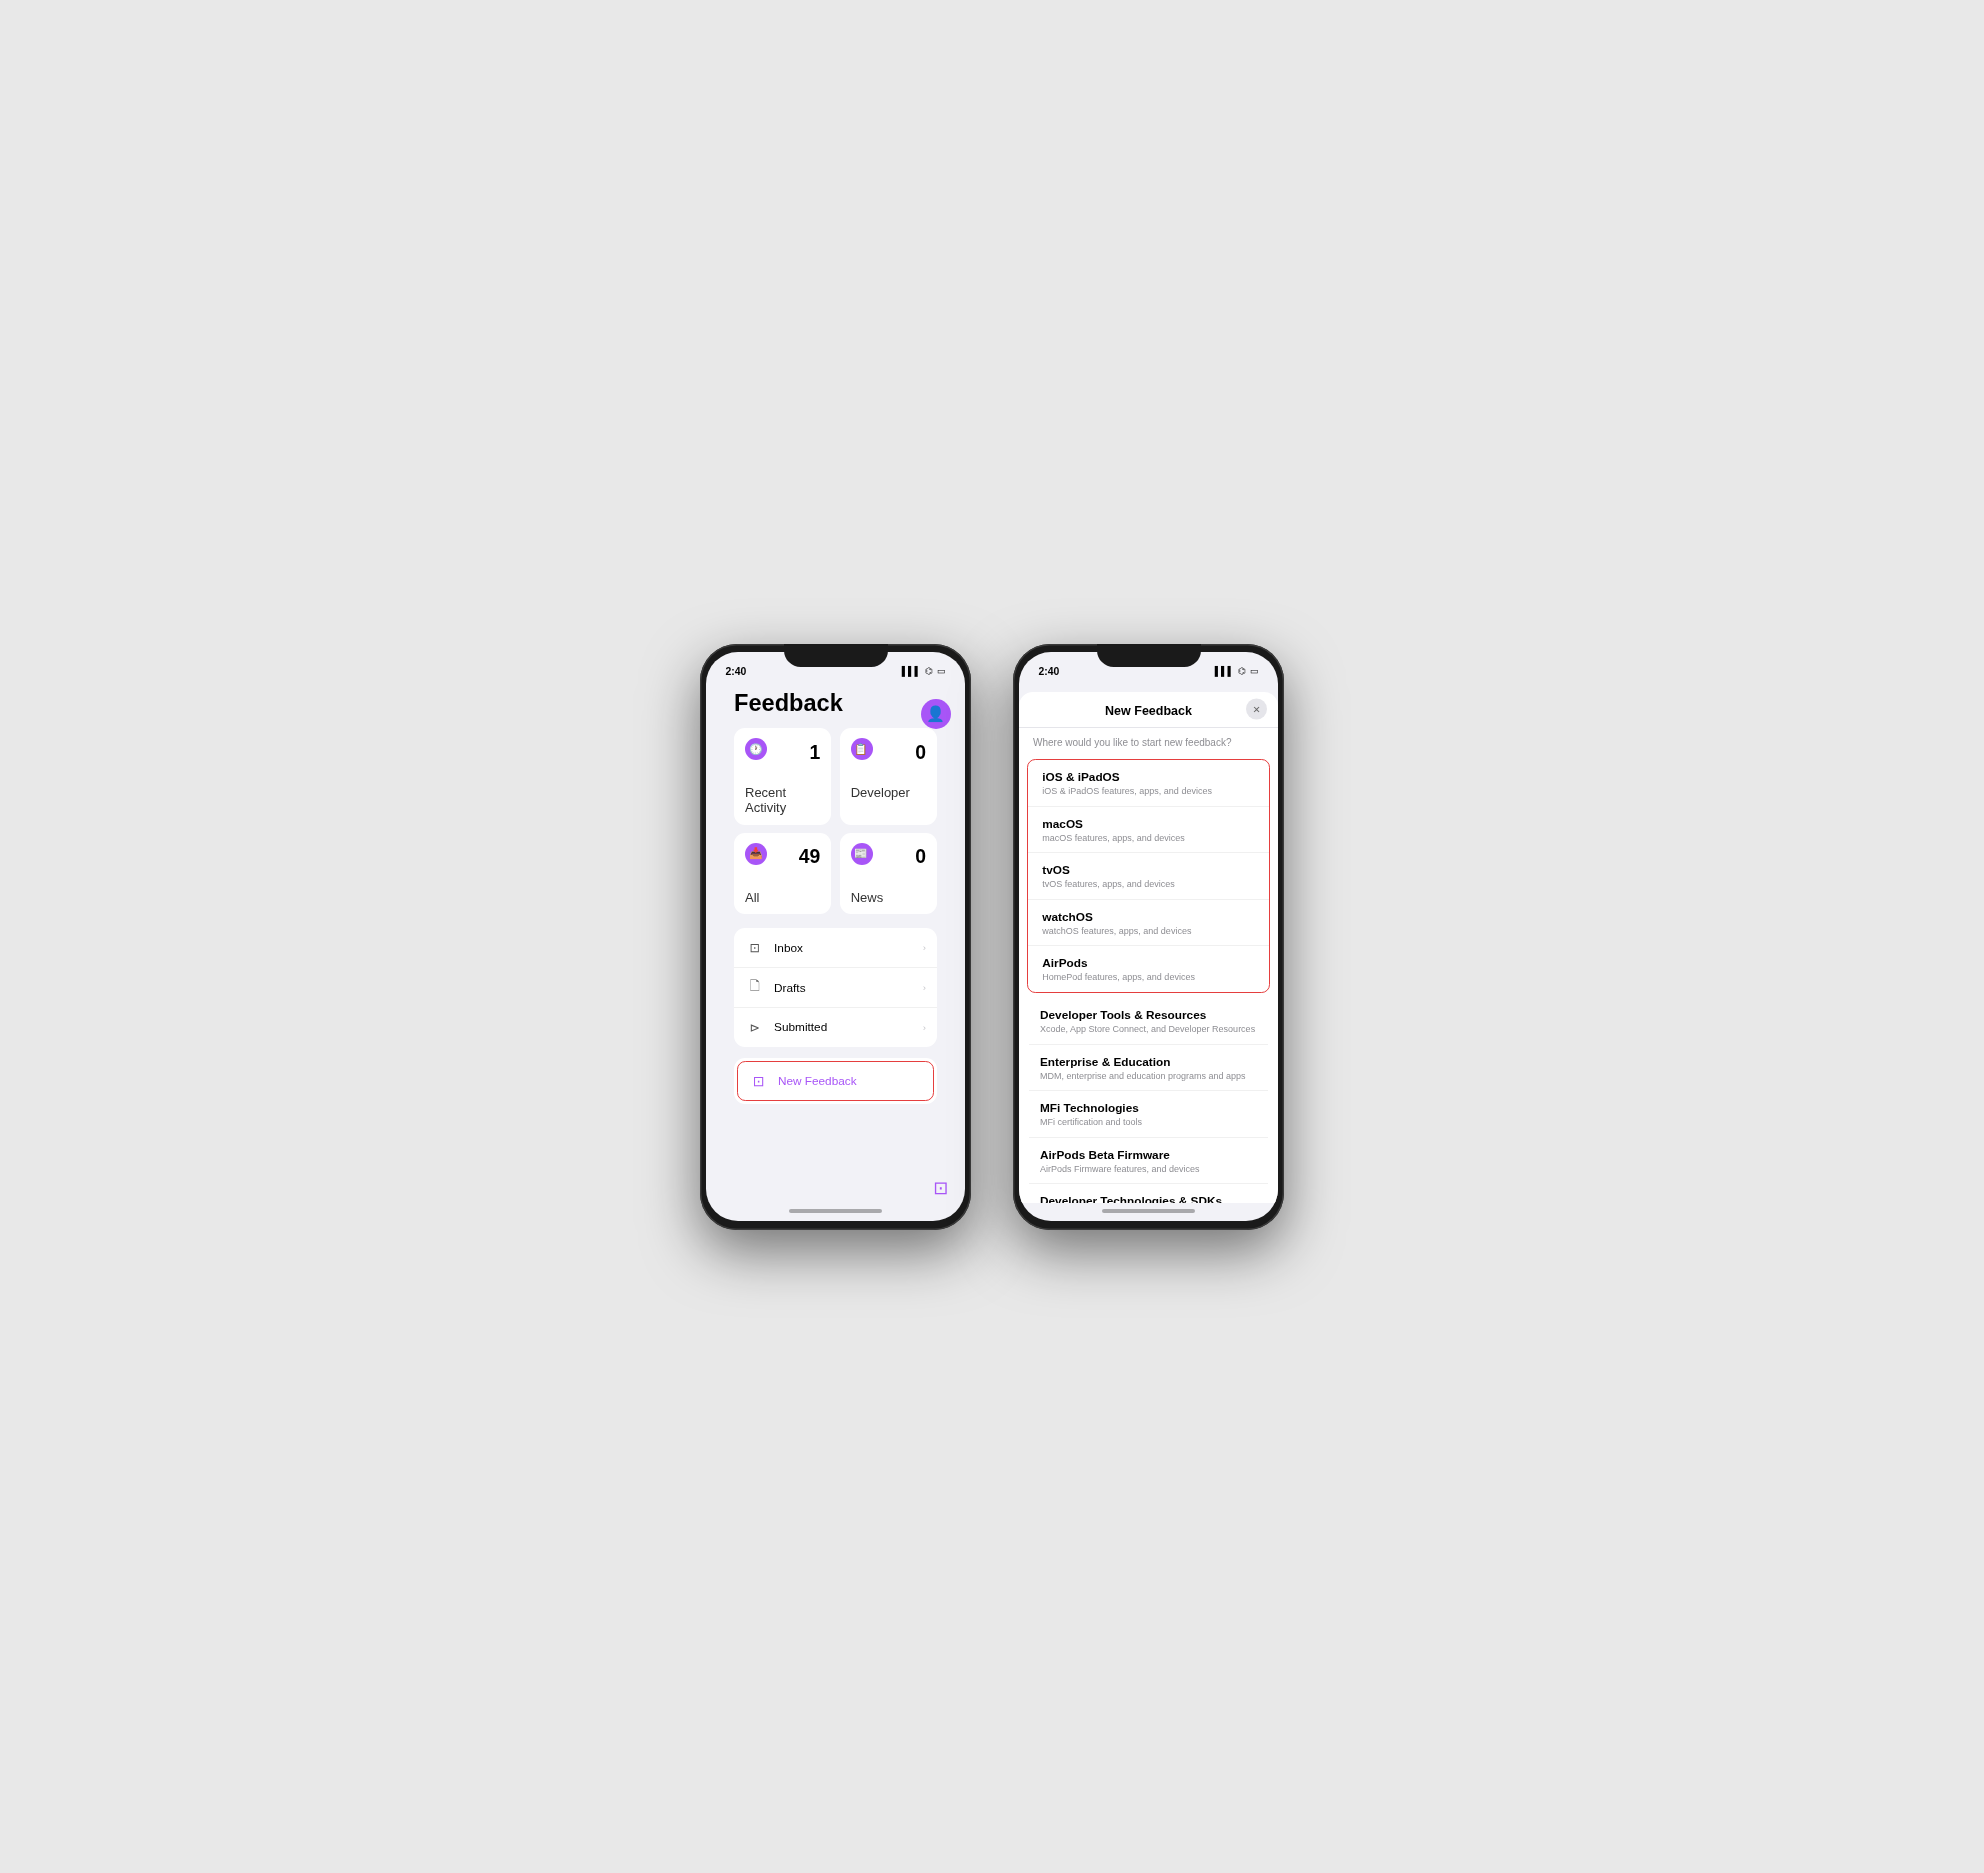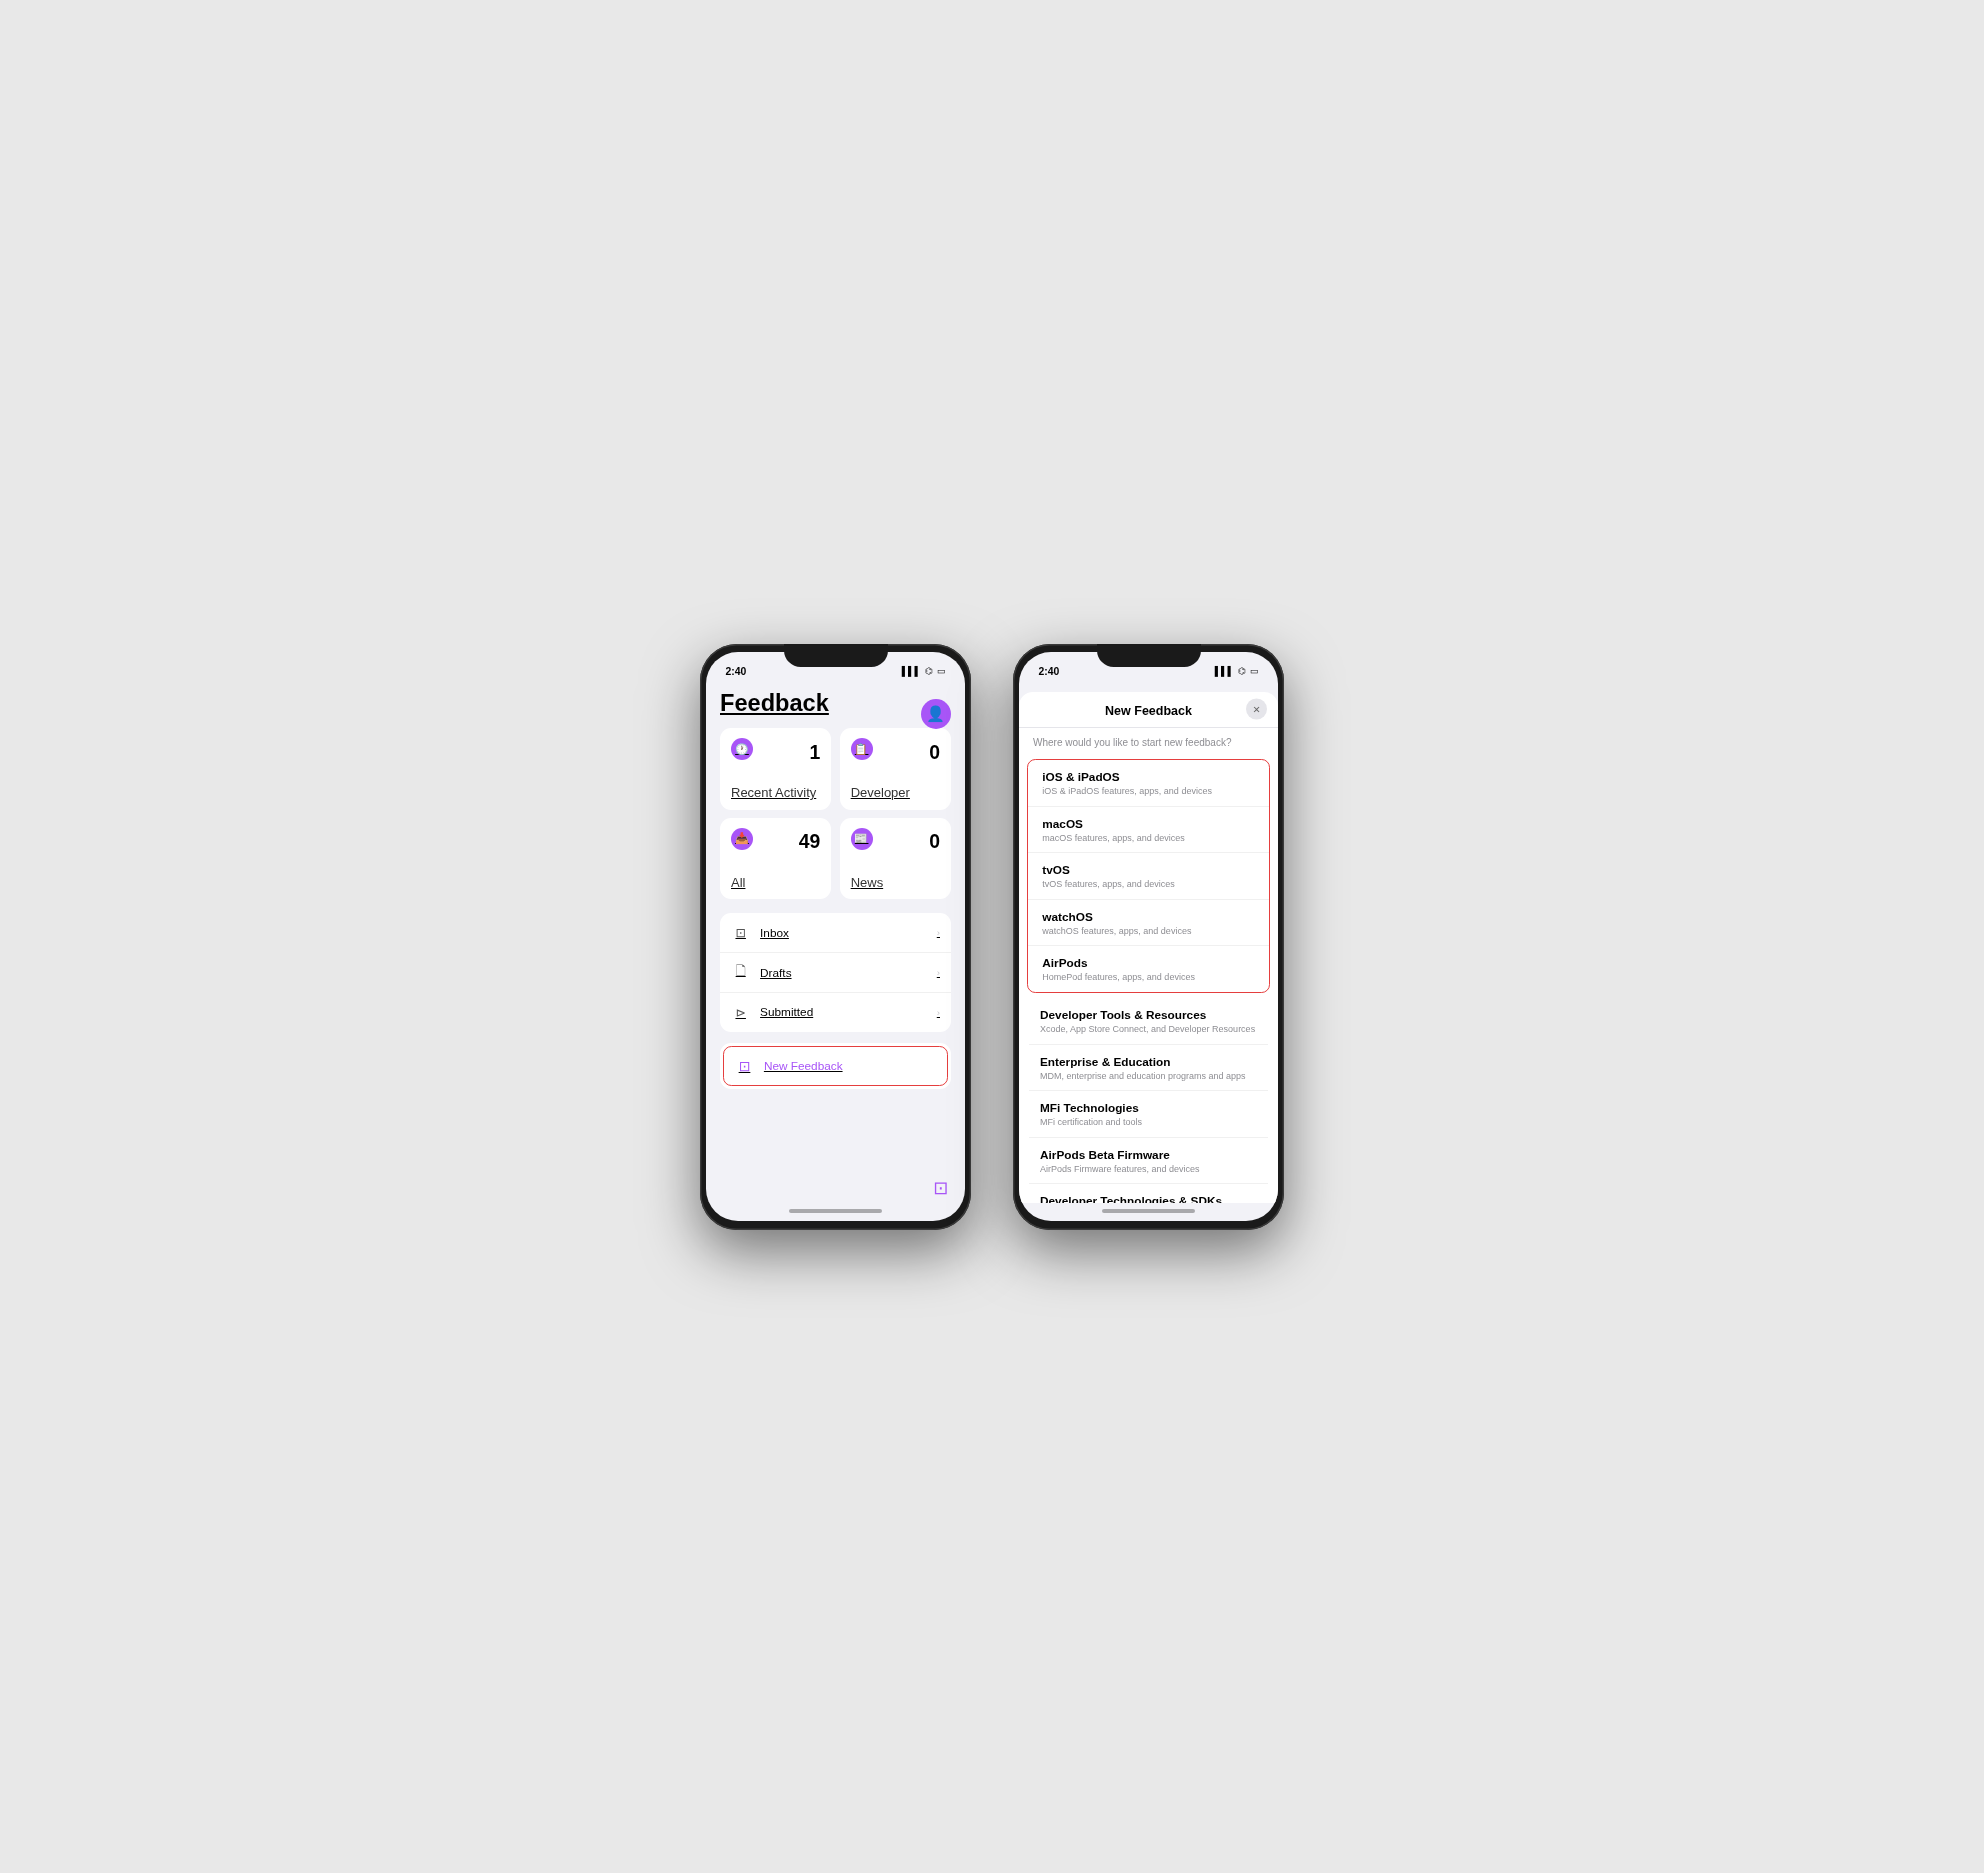--- a/index.html
+++ b/index.html
@@ -74,22 +74,21 @@
     }
     .status-icons span {
       font-size: 9px;
       color: #000;
     }
 
     
     .screen-content {
       flex: 1;
       overflow: hidden;
-      padding: 0 14px;
-      text-decoration: underline;
+      padding: 0 28px;
     }
 
     
     .page-title {
       font-size: 23.6px;
       font-weight: 700;
       color: #000;
       margin-bottom: 11px;
       margin-top: 5.6px;
     }

